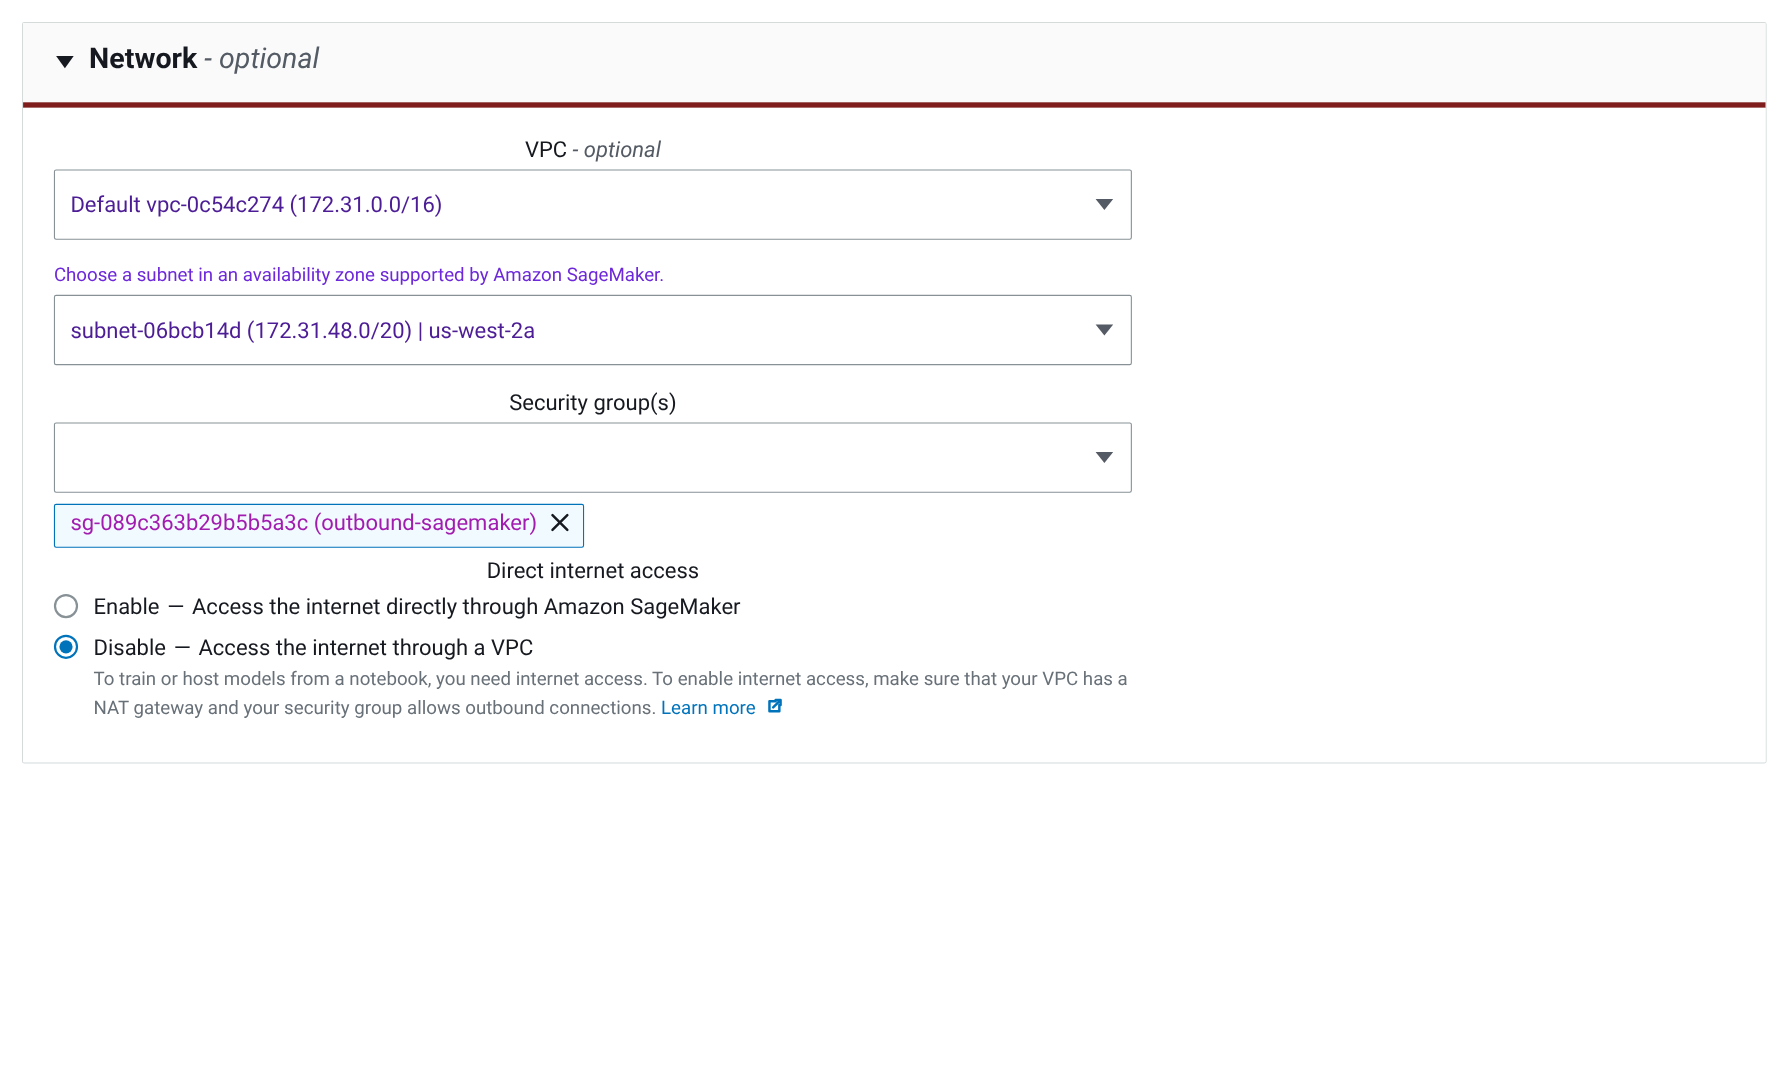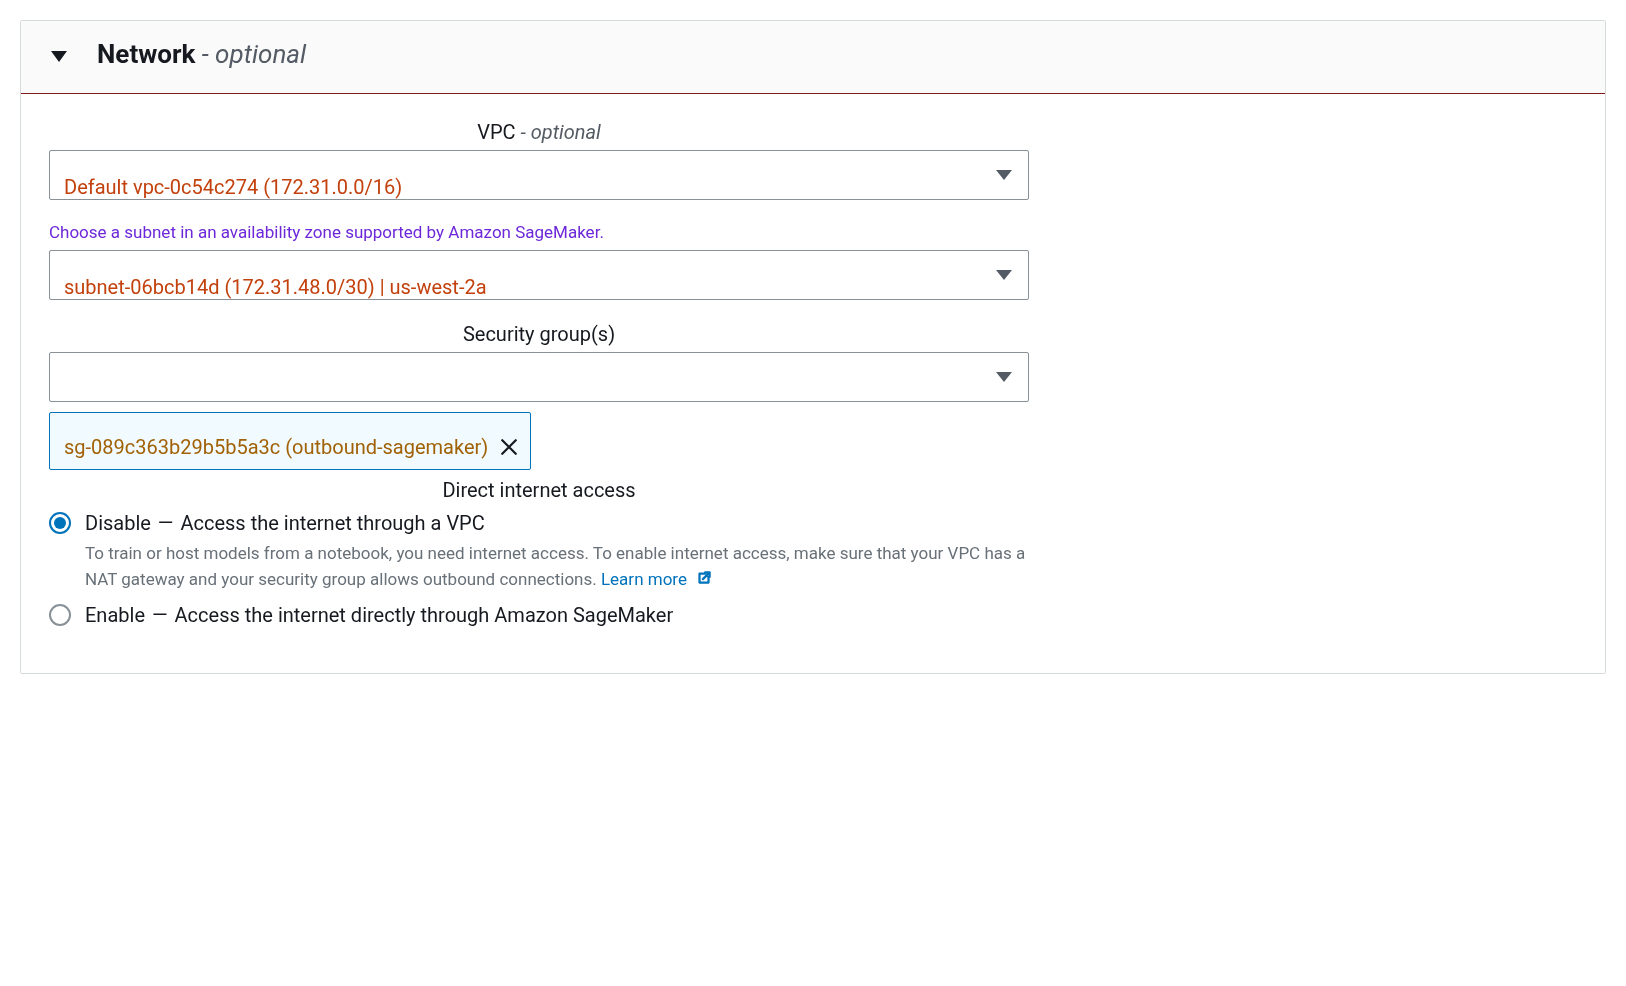--- a/index.html
+++ b/index.html
@@ -13,24 +13,24 @@
   .page {
     padding: 20px;
   }
   .panel {
     border: 1px solid #d5dbdb;
     border-radius: 2px;
   }
   .panel-header {
     display: flex;
     align-items: center;
-    gap: 30px;
+    gap: 14px;
     padding: 18px 22px 24px 30px;
     background: #fafafa;
-    border-bottom: 1px solid #7f1d1d;
+    border-bottom: 5px solid #7f1d1d;
   }
   .caret-down {
     display: inline-block;
     width: 0; height: 0;
     border-left: 8px solid transparent;
     border-right: 8px solid transparent;
     border-top: 11px solid #16191f;
     margin-top: 4px;
   }
   .panel-title {
@@ -65,26 +65,26 @@
     font-size: 17px;
     color: #6d28d9;
     margin-bottom: 8px;
   }
   .select {
     position: relative;
     width: 100%;
     border: 1px solid #879196;
     border-radius: 2px;
     background: #fff;
-    height: 50px;
+    height: 64px;
     display: flex;
-    align-items: flex-end;
+    align-items: center;
     padding: 0 44px 0 14px;
     font-size: 20px;
-    color: #c2410c;
+    color: #4c1d95;
     cursor: pointer;
   }
   .select .caret {
     position: absolute;
     right: 16px;
     top: 50%;
     transform: translateY(-50%);
     width: 0; height: 0;
     border-left: 8px solid transparent;
     border-right: 8px solid transparent;
@@ -92,23 +92,23 @@
   }
   .token-row {
     margin-top: 10px;
   }
   .token {
     display: inline-flex;
     align-items: center;
     border: 1px solid #0073bb;
     background: #f1faff;
     border-radius: 2px;
-    padding: 22px 12px 10px 14px;
-    font-size: 20px;
-    color: #a16207;
+    padding: 4px 12px 10px 14px;
+    font-size: 20px;
+    color: #a21caf;
     gap: 12px;
   }
   .token-remove {
     display: inline-flex;
     align-items: center;
     justify-content: center;
     cursor: pointer;
     color: #16191f;
   }
   .token-remove svg { width: 18px; height: 18px; }
@@ -189,21 +189,21 @@
         </div>
         <div class="select">
           <span>Default vpc-0c54c274 (172.31.0.0/16)</span>
           <span class="caret"></span>
         </div>
       </div>
 
       <div class="field">
         <div class="field-hint">Choose a subnet in an availability zone supported by Amazon SageMaker.</div>
         <div class="select">
-          <span>subnet-06bcb14d (172.31.48.0/30) | us-west-2a</span>
+          <span>subnet-06bcb14d (172.31.48.0/20) | us-west-2a</span>
           <span class="caret"></span>
         </div>
       </div>
 
       <div class="field" style="margin-bottom:8px">
         <div class="field-label">Security group(s)</div>
         <div class="select">
           <span></span>
           <span class="caret"></span>
         </div>
@@ -216,20 +216,29 @@
                 </svg>
             </span>
           </span>
         </div>
       </div>
 
       <div class="field" style="margin-bottom:0">
         <div class="field-label" style="margin-bottom:4px">Direct internet access</div>
 
         <div class="radio-group">
+
+          <div class="radio-row">
+            <span class="radio-circle"></span>
+            <span class="radio-text">
+              <span>Enable</span>
+              <span class="emdash">—</span>
+              <span>Access the internet directly through Amazon SageMaker</span>
+            </span>
+          </div>
 
           <div class="radio-row" style="margin-bottom:0">
             <span class="radio-circle selected"></span>
             <div>
               <span class="radio-text">
                 <span>Disable</span>
                 <span class="emdash">—</span>
                 <span>Access the internet through a VPC</span>
               </span>
               <div class="radio-desc">
@@ -239,27 +248,18 @@
                   <span class="ext-icon">
                     <svg viewBox="0 0 16 16">
                         <path d="M4 4h5M4 4v8h8V7M7 9l6-6M13 3v4M13 3H9" stroke="#0073bb" stroke-width="2" fill="none" stroke-linecap="round" stroke-linejoin="round"></path>
                       </svg>
                   </span>
                 </a>
               </div>
             </div>
           </div>
 
-          <div class="radio-row">
-            <span class="radio-circle"></span>
-            <span class="radio-text">
-              <span>Enable</span>
-              <span class="emdash">—</span>
-              <span>Access the internet directly through Amazon SageMaker</span>
-            </span>
-          </div>
-
         </div>
       </div>
 
     </div>
   </div>
 </div>
 
 </body></html>

